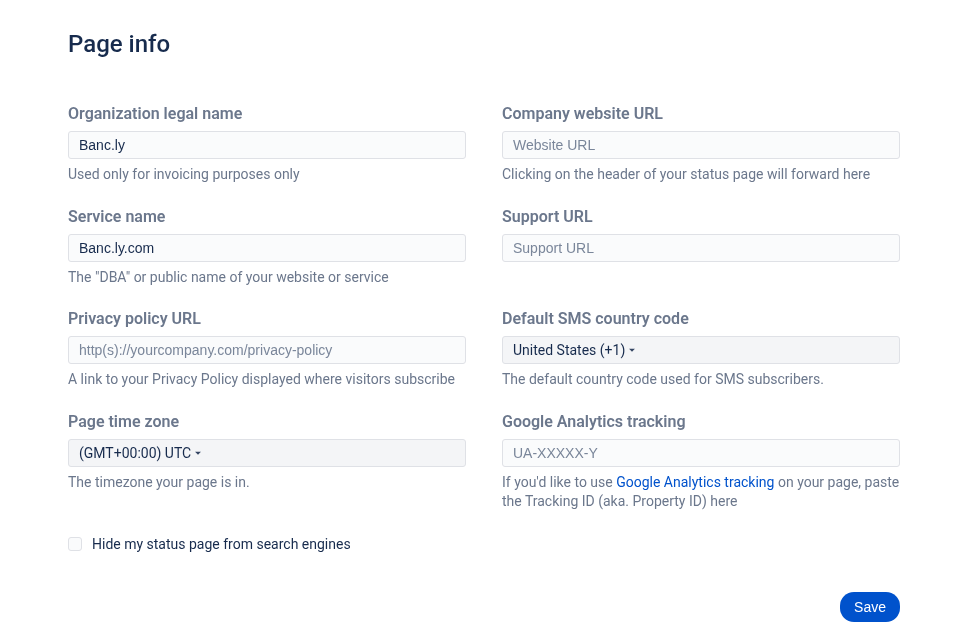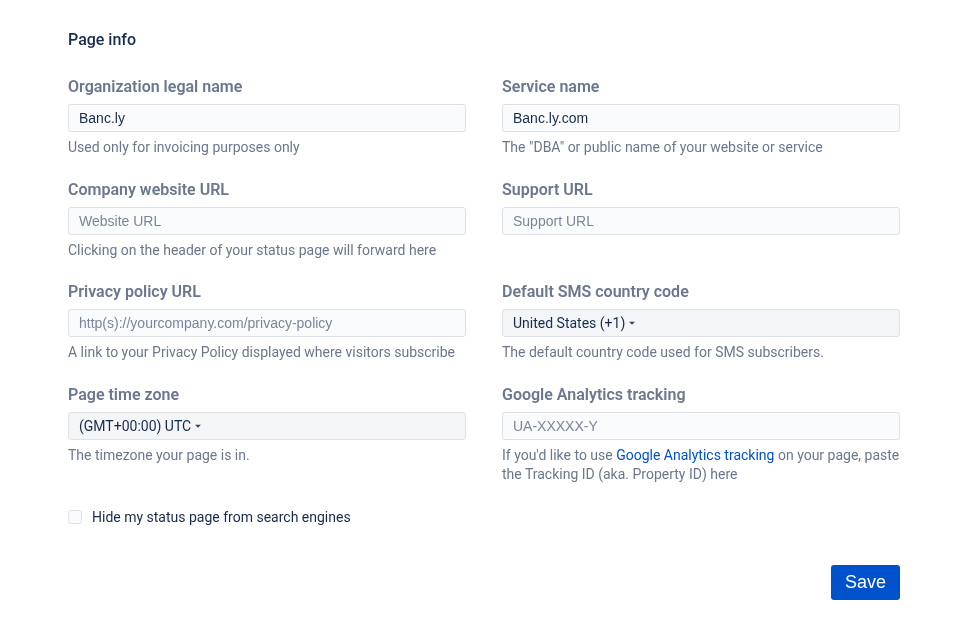--- a/index.html
+++ b/index.html
@@ -8,24 +8,24 @@
       padding: 0;
     }
     body {
       font-family: -apple-system, BlinkMacSystemFont, "Segoe UI", Roboto, Helvetica, Arial, sans-serif;
       background: #ffffff;
       color: #172b4d;
       padding: 30px 68px 20px 68px;
       width: 968px;
     }
     h2.page-title {
-      font-size: 16px;
+      font-size: 24px;
       font-weight: 500;
       color: #172b4d;
-      margin-bottom: 28px;
+      margin-bottom: 46px;
     }
     .form-grid {
       display: grid;
       grid-template-columns: 1fr 1fr;
       column-gap: 36px;
       row-gap: 22px;
     }
     .field {
       display: flex;
       flex-direction: column;
@@ -106,49 +106,49 @@
     }
     .actions {
       display: flex;
       justify-content: flex-end;
       margin-top: 40px;
     }
     .save-btn {
       background: #0052cc;
       color: #ffffff;
       border: none;
-      border-radius: 3px;
+      border-radius: 14px;
       padding: 7px 14px;
-      font-size: 18px;
+      font-size: 14px;
       cursor: pointer;
     }
   </style>
 </head>
 <body>
 
 <h2 class="page-title">Page info</h2>
 
 <div class="form-grid">
 
   <div class="field">
     <label class="field-label">Organization legal name</label>
     <input type="text" class="text-input" value="Banc.ly" style="">
     <div class="help-text">Used only for invoicing purposes only</div>
   </div>
 
   <div class="field">
+    <label class="field-label">Company website URL</label>
+    <input type="text" class="text-input" placeholder="Website URL" style="">
+    <div class="help-text">Clicking on the header of your status page will forward here</div>
+  </div>
+
+  <div class="field">
     <label class="field-label">Service name</label>
     <input type="text" class="text-input" value="Banc.ly.com" style="">
     <div class="help-text">The "DBA" or public name of your website or service</div>
-  </div>
-
-  <div class="field">
-    <label class="field-label">Company website URL</label>
-    <input type="text" class="text-input" placeholder="Website URL" style="">
-    <div class="help-text">Clicking on the header of your status page will forward here</div>
   </div>
 
   <div class="field">
     <label class="field-label">Support URL</label>
     <input type="text" class="text-input" placeholder="Support URL" style="">
   </div>
 
   <div class="field">
     <label class="field-label">Privacy policy URL</label>
     <input type="text" class="text-input" placeholder="http(s)://yourcompany.com/privacy-policy" style="">

